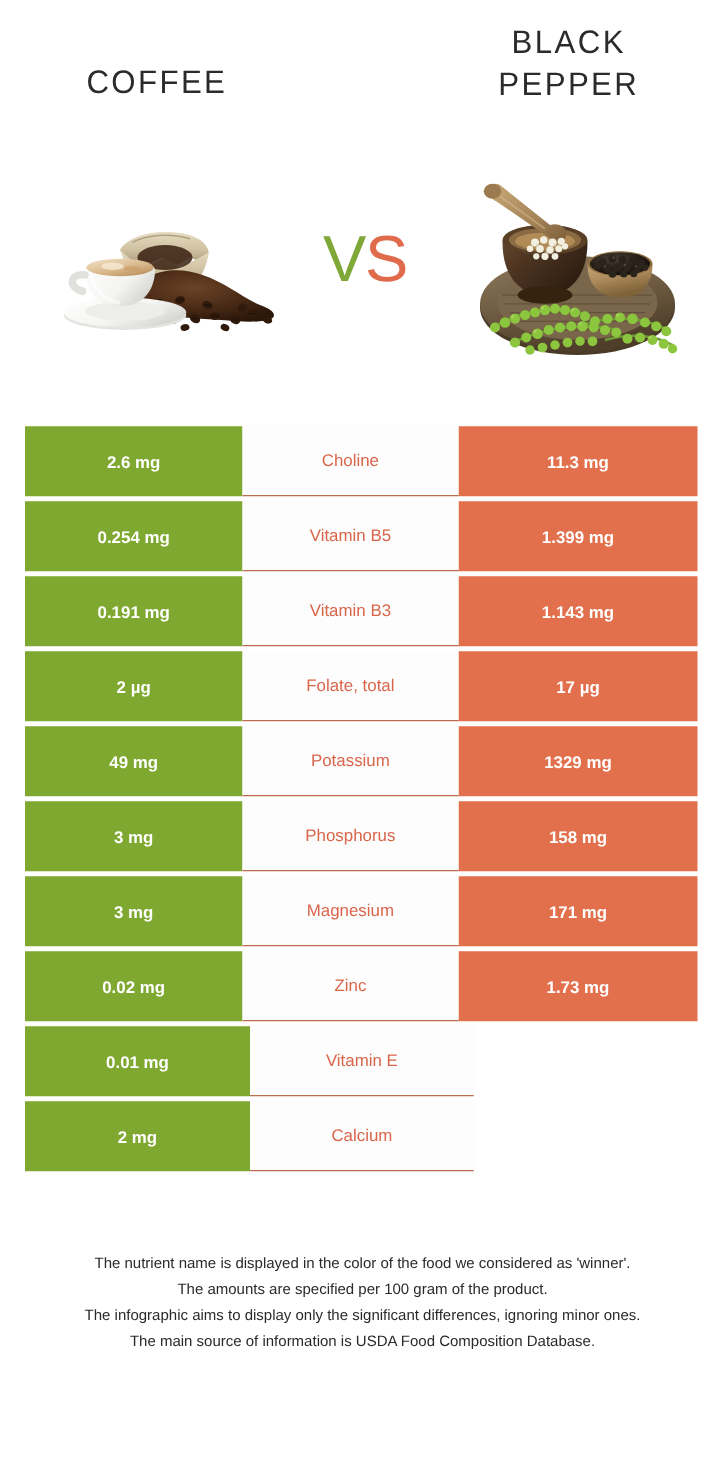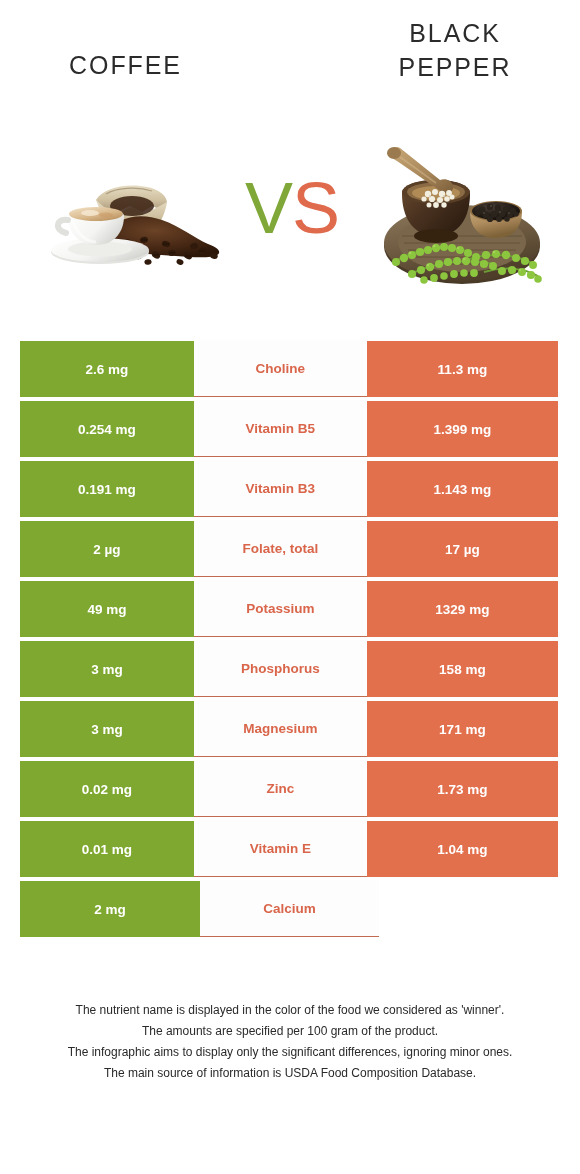--- a/index.html
+++ b/index.html
@@ -53,21 +53,21 @@
     width: 210px;
   }
 
   
   .vs {
     position: absolute;
     left: 232px;
     top: 168px;
     width: 120px;
     height: 80px;
-    font-size: 72px;
+    font-size: 52px;
     font-weight: 400;
     line-height: 80px;
     letter-spacing: -1px;
     text-align: center;
     font-family: "Liberation Sans", sans-serif;
   }
   .vs .v { color: #7FA838; }
   .vs .s { color: #E06A4C; }
 
   
@@ -110,21 +110,21 @@
   }
   .cell-left {
     width: 180px;
     background: #7FA830;
     color: #ffffff;
   }
   .cell-mid {
     width: 179px;
     background: #fdfdfd;
     color: #D9654A;
-    font-weight: 700;
+    font-weight: 400;
     border-bottom: 1px solid #C06A50;
     height: 57px;
     margin-top: -1px;
   }
   .cell-right {
     width: 198px;
     background: #E2704D;
     color: #ffffff;
   }
 
@@ -435,21 +435,20 @@
 
     <div class="row">
       <div class="cell cell-left">0.02 mg</div>
       <div class="cell cell-mid">Zinc</div>
       <div class="cell cell-right">1.73 mg</div>
     </div>
 
     <div class="row">
       <div class="cell cell-left">0.01 mg</div>
       <div class="cell cell-mid">Vitamin E</div>
-      <div class="cell cell-right">1.04 mg</div>
     </div>
 
     <div class="row">
       <div class="cell cell-left">2 mg</div>
       <div class="cell cell-mid">Calcium</div>
     </div>
 
   </div>
 
   <div class="footer">

